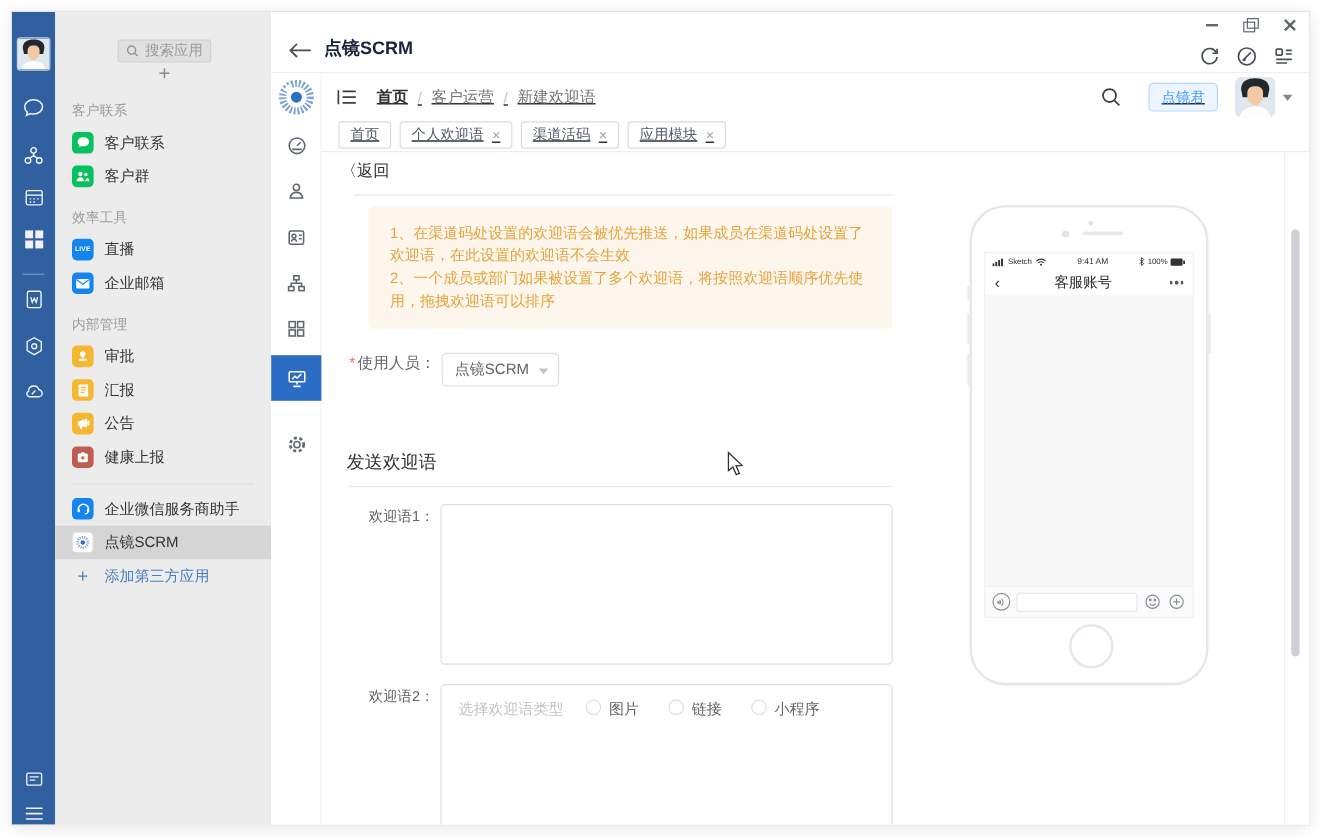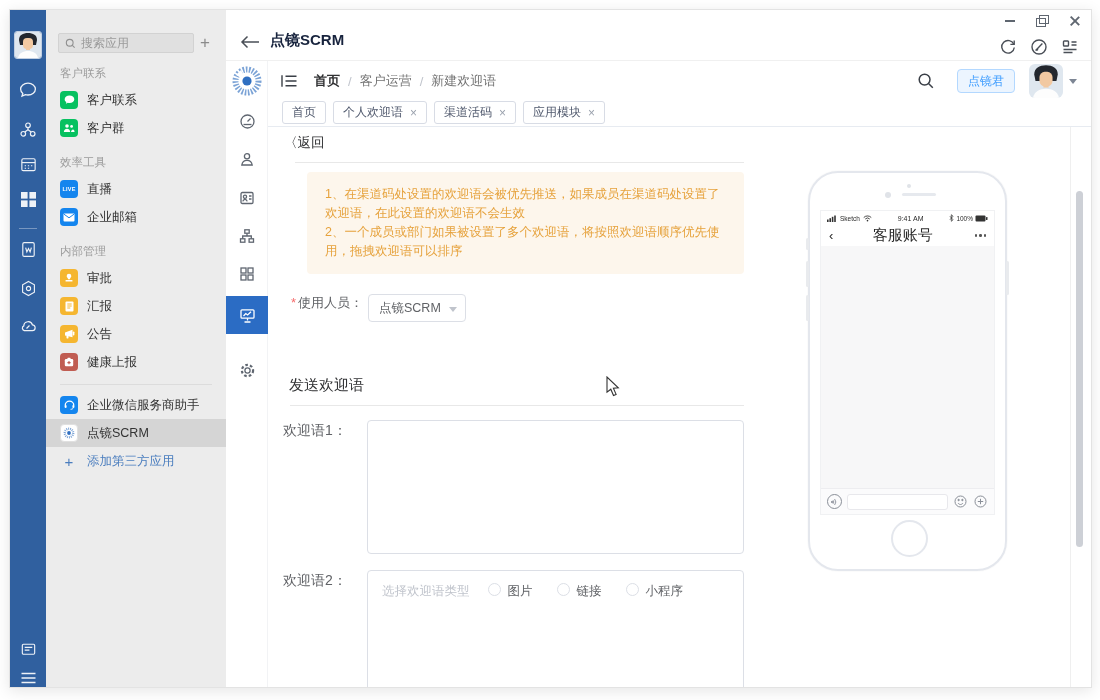--- a/index.html
+++ b/index.html
@@ -9,21 +9,21 @@
             border:1px solid #e3e3e3; box-shadow:0 3px 14px rgba(0,0,0,.10); display:flex; }
 
   
   .rail { width:36px; background:#30609f; position:relative; flex:0 0 36px; }
   .rail .avatar { position:absolute; left:4px; top:21px; width:28px; height:28px; border-radius:3px; overflow:hidden; border:1px solid rgba(255,255,255,.7); }
   .rail-ic { position:absolute; left:0; width:36px; height:24px; display:flex; align-items:center; justify-content:center; opacity:.92; cursor:pointer; }
   .rail-divider { position:absolute; left:9px; width:18px; height:1px; background:rgba(255,255,255,.35); }
 
   
   .sidebar { width:180px; flex:0 0 180px; background:#ececec; position:relative; font-size:12.5px; color:#333; }
-  .search-row { display:flex; align-items:center; padding:23px 10px 0 12px; }
+  .search-row { display:flex; align-items:center; padding:23px 10px 0 12px;flex-direction:column; }
   .search-box { flex:1; height:20px; background:#e0e0e0; border:1px solid #d2d2d2; border-radius:2px; display:flex; align-items:center; padding:0 6px; color:#9a9a9a; }
   .search-box span { font-size:12px; margin-left:5px; }
   .sb-plus { width:22px; text-align:center; font-size:17px; color:#8b8b8b; cursor:pointer; }
   .sb-label { padding:13px 14px 5px 14px; font-size:11.5px; color:#9b9b9b; }
   .sb-item { display:flex; align-items:center; height:28px; padding:0 14px; cursor:pointer; }
   .sb-item.selected { background:#d5d5d5; }
   .sb-ic { width:18px; height:18px; border-radius:4px; margin-right:9px; display:flex; align-items:center; justify-content:center; flex:0 0 18px; }
   .sb-divider { height:1px; background:#dcdcdc; margin:8px 14px 6px 14px; }
   .sb-add { display:flex; align-items:center; height:28px; padding:0 14px; color:#4a7dbe; cursor:pointer; }
   .sb-add .plus { font-size:15px; margin-right:9px; width:18px; text-align:center; }
@@ -36,21 +36,21 @@
   .wc-min::after { content:""; position:absolute; left:1px; top:5px; width:10px; height:1.6px; background:#5f6670; }
   .wc-restore::before { content:""; position:absolute; left:0; top:3px; width:8px; height:7px; border:1.3px solid #5f6670; background:#fff; }
   .wc-restore::after { content:""; position:absolute; left:3px; top:0; width:8px; height:7px; border:1.3px solid #5f6670; }
   .wc-close::before,.wc-close::after { content:""; position:absolute; left:5.6px; top:0; width:1.6px; height:12px; background:#5f6670; }
   .wc-close::before { transform:rotate(45deg);} .wc-close::after { transform:rotate(-45deg);}
   .back-arrow { position:absolute; left:14px; top:25px; width:20px; height:14px; cursor:pointer; }
   .page-title { position:absolute; left:44px; top:21px; font-size:15px; font-weight:bold; color:#17233d; }
   .tb-icons { position:absolute; right:12px; top:28px; display:flex; gap:13px; }
   .tb-icons .ic { width:18px; height:18px; cursor:pointer; }
 
-  .appbody { flex:1; display:flex; min-height:0; }
+  .appbody { flex:1; display:flex; min-height:0;text-decoration:underline; }
   .app-rail { width:42px; flex:0 0 42px; border-right:1px solid #f2f3f5; position:relative; background:#fff; }
   .app-logo { position:absolute; left:6px; top:5px; width:30px; height:30px; }
   .ar-ic { position:absolute; left:0; width:42px; height:26px; display:flex; align-items:center; justify-content:center; cursor:pointer; }
   .ar-active { position:absolute; left:0; top:235px; width:42px; height:38px; background:#2b6cc4; display:flex; align-items:center; justify-content:center; cursor:pointer; }
 
   .app-main { flex:1; display:flex; flex-direction:column; min-width:0; }
   .app-header { height:40px; flex:0 0 40px; display:flex; align-items:center; padding:0 14px 0 12px; }
   .fold { width:18px; height:16px; margin-right:16px; cursor:pointer; }
   .crumbs { display:flex; align-items:center; font-size:13px; gap:8px; }
   .crumb-home { color:#303133; font-weight:bold; cursor:pointer; }
@@ -76,37 +76,37 @@
   .notice { position:absolute; left:39px; top:45px; width:437px; background:#fdf6ec; border-radius:4px; padding:13px 18px; color:#e6a23c; font-size:12.5px; line-height:19px; }
   .notice p + p { margin-top:0; }
 
   .frow { position:absolute; display:flex; align-items:flex-start; font-size:13px; color:#606266; }
   .flabel { width:95px; text-align:right; }
   .req { color:#f56c6c; margin-right:2px; }
   .select { height:28px; border:1px solid #dcdfe6; border-radius:4px; background:#fff; display:flex; align-items:center; padding:0 24px 0 10px; position:relative; color:#606266; font-size:12.5px; cursor:pointer; margin-left:5px; }
   .select .caret { position:absolute; right:8px; top:12px; width:0; height:0; border-left:4px solid transparent; border-right:4px solid transparent; border-top:5px solid #c0c4cc; }
   .section-title { position:absolute; left:21px; top:249px; font-size:15px; color:#303133; }
   .divider2 { position:absolute; left:22px; top:278px; width:454px; height:1px; background:#e8e8e8; }
-  .g-label { position:absolute; width:94px; text-align:center; font-size:14px; color:#606266; }
+  .g-label { position:absolute; width:94px; text-align:right; font-size:12px; color:#606266; }
   .g-box { position:absolute; left:99px; width:377px; background:#fff; border:1px solid #dcdfe6; border-radius:4px; }
   .g2-inner { display:flex; align-items:center; padding:12px 0 0 14px; font-size:12.5px; color:#606266; gap:0; }
   .g2-ph { color:#c0c4cc; margin-right:18px; }
   .radio { display:flex; margin-right:24px; cursor:pointer; }
   .radio .rc { width:13px; height:13px; border:1px solid #dcdfe6; border-radius:50%; background:#fff; margin-right:7px; }
 
   
   .phone { position:absolute; left:540px; top:44px; width:199px; height:400px; background:#fff; border:2px solid #e4e7ed; border-radius:30px; box-shadow:0 0 0 1px rgba(0,0,0,.015); }
   .ph-dot-s { position:absolute; left:97px; top:11px; width:4px; height:4px; border-radius:50%; background:#e0e3e8; }
   .ph-cam { position:absolute; left:75px; top:19px; width:6px; height:6px; border-radius:50%; background:#e0e3e8; }
   .ph-speaker { position:absolute; left:92px; top:20px; width:34px; height:3px; border-radius:2px; background:#e6e9ee; }
   .ph-screen { position:absolute; left:10px; top:37px; width:175px; height:305px; background:#f7f7f8; overflow:hidden; border:1px solid #f0f1f3; }
   .ph-status { height:14px; background:#fff; display:flex; align-items:center; padding:0 6px; font-size:6.5px; color:#2a2a2a; }
   .ph-status .mid { flex:1; text-align:center; font-size:7px; }
   .ph-nav { height:21px; background:#fff; display:flex; align-items:center; padding:0 8px; font-size:11px; color:#2a2a2a; }
-  .ph-nav .ttl { flex:1; text-align:center; font-size:15px; }
+  .ph-nav .ttl { flex:1; text-align:center; font-size:12px; }
   .ph-more { width:14px; display:flex; gap:2px; justify-content:flex-end; }
   .ph-more i { width:2.5px; height:2.5px; border-radius:50%; background:#555; }
   .ph-input { position:absolute; left:0; right:0; bottom:0; height:26px; background:#fbfbfc; border-top:1px solid #ededf0; display:flex; align-items:center; padding:0 6px; gap:5px; }
   .ph-field { flex:1; height:16px; background:#fff; border:1px solid #e8e8ec; border-radius:3px; }
   .ph-circ { width:15px; height:15px; border-radius:50%; border:1px solid #8a8f98; display:flex; align-items:center; justify-content:center; }
   .ph-home { position:absolute; left:81px; bottom:12px; width:37px; height:37px; border-radius:50%; border:2px solid #e4e7ed; background:#fff; cursor:pointer; }
   .ph-btn { position:absolute; width:3px; border-radius:2px; background:#e9ebee; }
 
   .cursor { position:absolute; left:338px; top:249px; width:16px; height:22px; pointer-events:none; }
 

